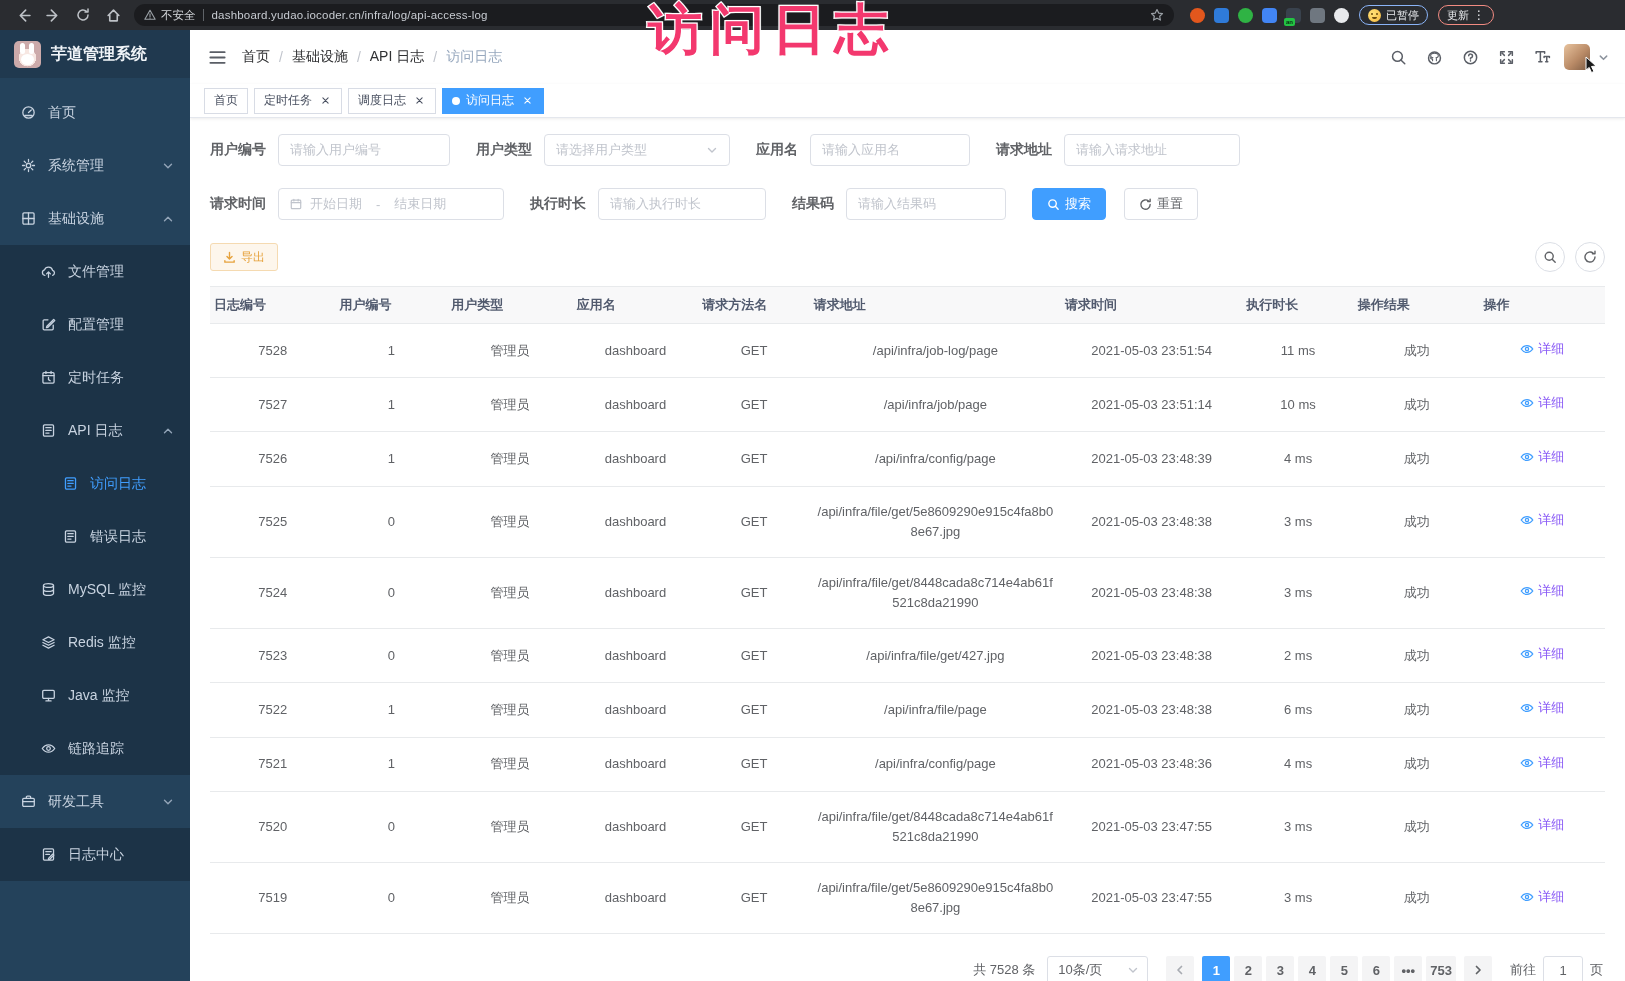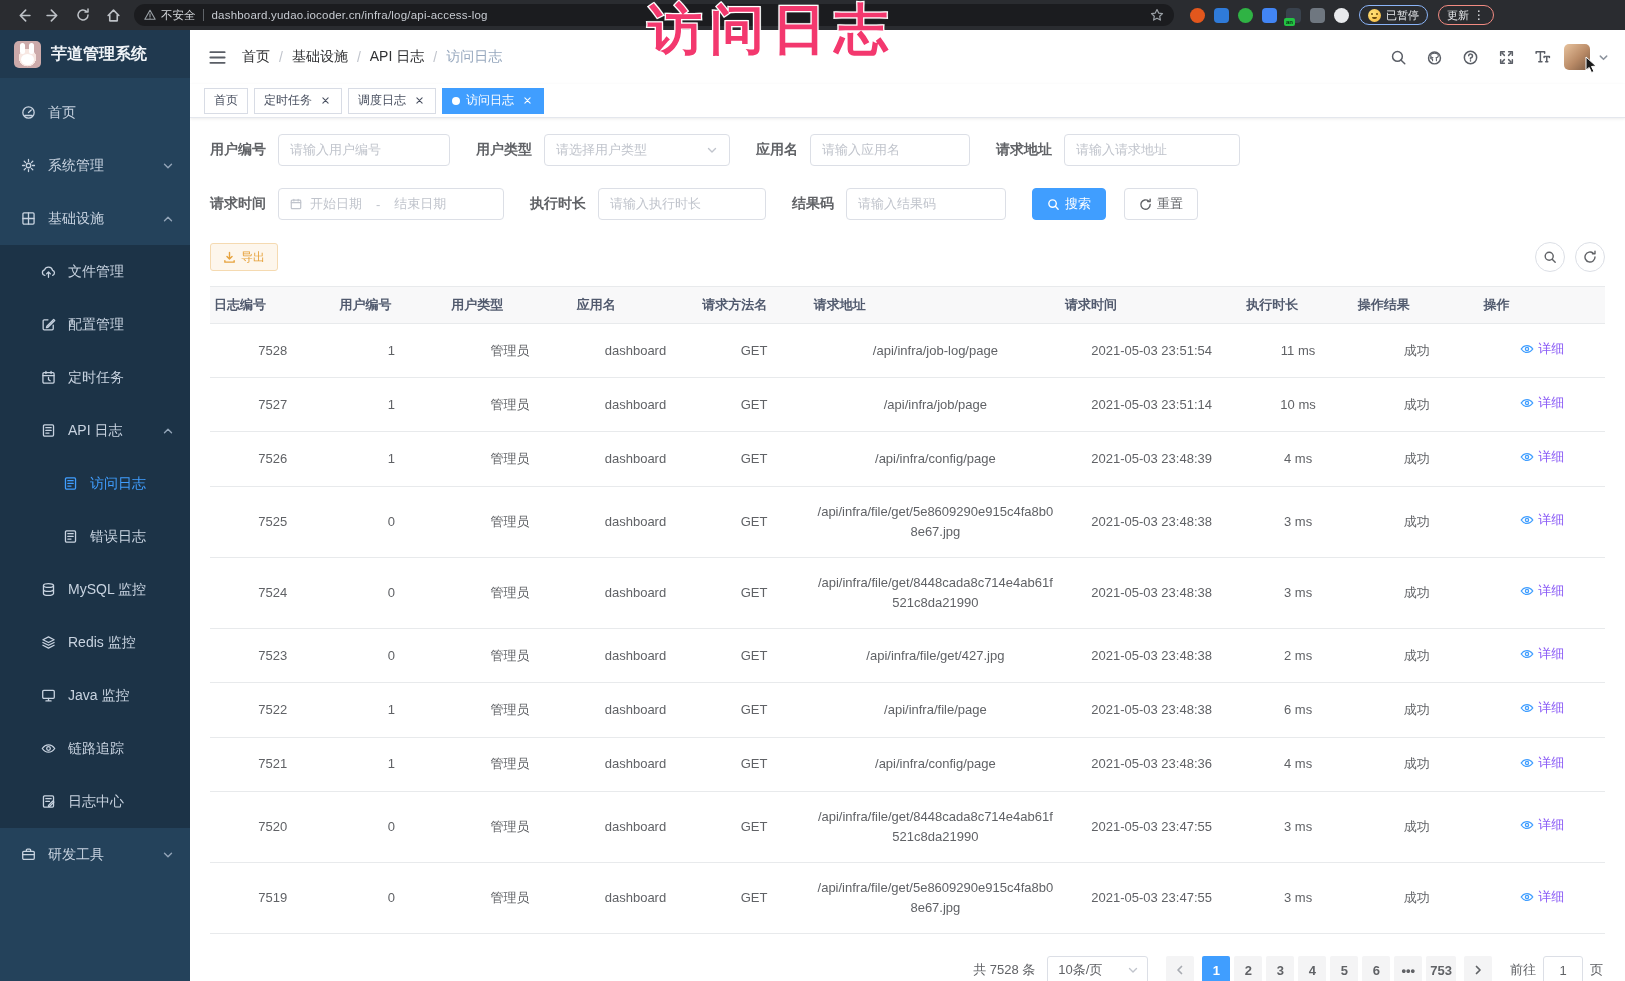--- a/index.html
+++ b/index.html
@@ -341,42 +341,42 @@
         </div>
         <div class="side-item level2 sub">
           <span class="s-icon">
             <svg viewBox="0 0 14 14">
               <path d="M1.2 7S3.5 3.6 7 3.6 12.8 7 12.8 7 10.5 10.4 7 10.4 1.2 7 1.2 7z"></path>
               <circle cx="7" cy="7" r="1.7"></circle>
             </svg>
           </span>
           <span class="s-label">链路追踪</span>
         </div>
-        <div class="side-item level2 sub">
-          <span class="s-icon">
-            <svg viewBox="0 0 14 14">
-              <rect x="2.3" y="1.7" width="9.4" height="10.6" rx="1"></rect>
-              <path d="M4.5 4.4h5M4.5 6.9h3.4M8 11.6l4-4-1-1-4 4v1z"></path>
-            </svg>
-          </span>
-          <span class="s-label">日志中心</span>
-        </div>
         <div class="side-item level1">
           <span class="s-icon">
             <svg viewBox="0 0 14 14">
               <rect x="1.6" y="4" width="10.8" height="7.6" rx="1"></rect>
               <path d="M5 4V2.9a.9.9 0 0 1 .9-.9h2.2a.9.9 0 0 1 .9.9V4M1.6 7.2h10.8"></path>
             </svg>
           </span>
           <span class="s-label">研发工具</span>
           <span class="chevron">
             <svg viewBox="0 0 12 12">
               <path d="M2.5 4.2L6 7.7l3.5-3.5"></path>
             </svg>
           </span>
+        </div>
+        <div class="side-item level2 sub">
+          <span class="s-icon">
+            <svg viewBox="0 0 14 14">
+              <rect x="2.3" y="1.7" width="9.4" height="10.6" rx="1"></rect>
+              <path d="M4.5 4.4h5M4.5 6.9h3.4M8 11.6l4-4-1-1-4 4v1z"></path>
+            </svg>
+          </span>
+          <span class="s-label">日志中心</span>
         </div>
       </nav>
   </aside>
 
   <div class="main">
     <div class="navbar">
       <span class="hamburger">
           <svg width="19" height="19" viewBox="0 0 16 16">
             <path d="M2 3.5h12M2 8h12M2 12.5h12" stroke="currentColor" fill="none" stroke-width="1.6" stroke-linecap="round"></path>
           </svg>

